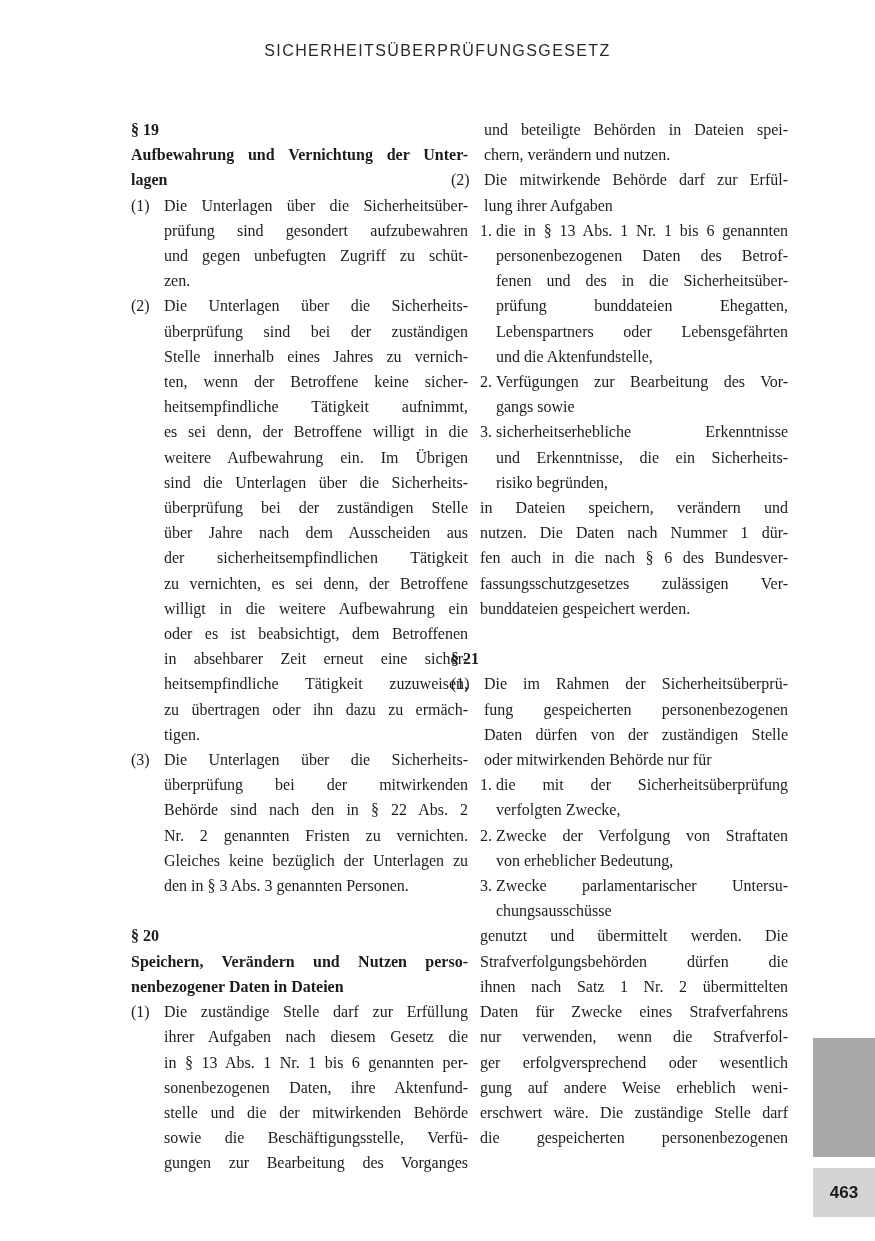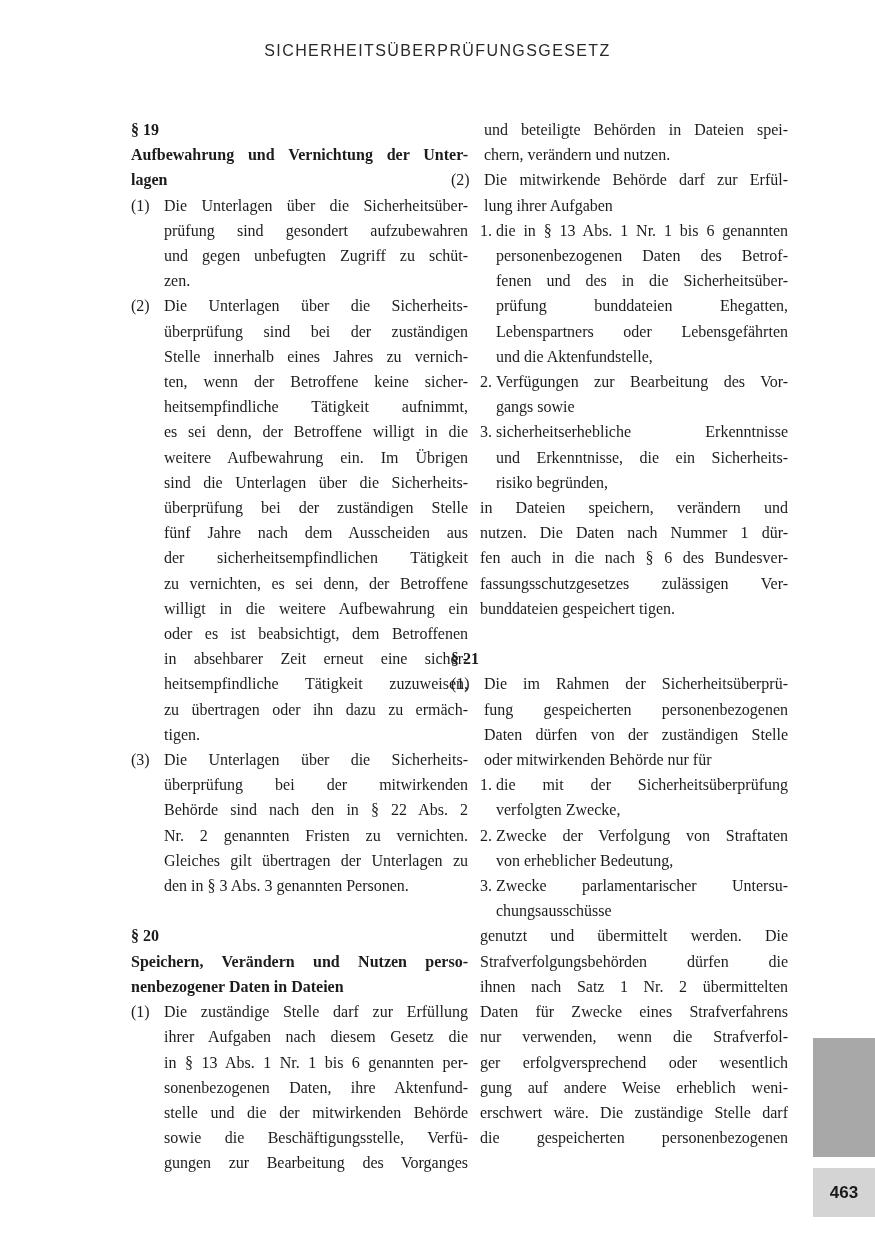--- a/index.html
+++ b/index.html
@@ -71,36 +71,36 @@
       <div class="block para">
         <div class="line"><span class="num">(2)</span>Die Unterlagen über die Sicherheits-</div>
         <div class="line">überprüfung sind bei der zuständigen</div>
         <div class="line">Stelle innerhalb eines Jahres zu vernich-</div>
         <div class="line">ten, wenn der Betroffene keine sicher-</div>
         <div class="line">heitsempfindliche Tätigkeit aufnimmt,</div>
         <div class="line">es sei denn, der Betroffene willigt in die</div>
         <div class="line">weitere Aufbewahrung ein. Im Übrigen</div>
         <div class="line">sind die Unterlagen über die Sicherheits-</div>
         <div class="line">überprüfung bei der zuständigen Stelle</div>
-        <div class="line">fünf Jahre nach dem Ausscheiden aus</div>
+        <div class="line">über Jahre nach dem Ausscheiden aus</div>
         <div class="line">der sicherheitsempfindlichen Tätigkeit</div>
         <div class="line">zu vernichten, es sei denn, der Betroffene</div>
         <div class="line">willigt in die weitere Aufbewahrung ein</div>
         <div class="line">oder es ist beabsichtigt, dem Betroffenen</div>
         <div class="line">in absehbarer Zeit erneut eine sicher-</div>
         <div class="line">heitsempfindliche Tätigkeit zuzuweisen,</div>
         <div class="line">zu übertragen oder ihn dazu zu ermäch-</div>
         <div class="line end">tigen.</div>
       </div>
       <div class="block para">
         <div class="line"><span class="num">(3)</span>Die Unterlagen über die Sicherheits-</div>
         <div class="line">überprüfung bei der mitwirkenden</div>
         <div class="line">Behörde sind nach den in § 22 Abs. 2</div>
         <div class="line">Nr. 2 genannten Fristen zu vernichten.</div>
-        <div class="line">Gleiches gilt übertragen der Unterlagen zu</div>
+        <div class="line">Gleiches keine bezüglich der Unterlagen zu</div>
         <div class="line end">den in § 3 Abs. 3 genannten Personen.</div>
       </div>
       <div class="block gap"></div>
       <div class="block sec">
         <div class="line end">§ 20</div>
       </div>
       <div class="block head">
         <div class="line">Speichern, Verändern und Nutzen perso-</div>
         <div class="line end">nenbezogener Daten in Dateien</div>
       </div>
@@ -138,21 +138,21 @@
       <div class="block sub">
         <div class="line"><span class="num">3.</span>sicherheitserhebliche Erkenntnisse</div>
         <div class="line">und Erkenntnisse, die ein Sicherheits-</div>
         <div class="line end">risiko begründen,</div>
       </div>
       <div class="block subcont">
         <div class="line">in Dateien speichern, verändern und</div>
         <div class="line">nutzen. Die Daten nach Nummer 1 dür-</div>
         <div class="line">fen auch in die nach § 6 des Bundesver-</div>
         <div class="line">fassungsschutzgesetzes zulässigen Ver-</div>
-        <div class="line end">bunddateien gespeichert tigen.</div>
+        <div class="line end">bunddateien gespeichert werden.</div>
       </div>
       <div class="block gap"></div>
       <div class="block sec">
         <div class="line end">§ 21</div>
       </div>
       <div class="block para">
         <div class="line"><span class="num">(1)</span>Die im Rahmen der Sicherheitsüberprü-</div>
         <div class="line">fung gespeicherten personenbezogenen</div>
         <div class="line">Daten dürfen von der zuständigen Stelle</div>
         <div class="line end">oder mitwirkenden Behörde nur für</div>

